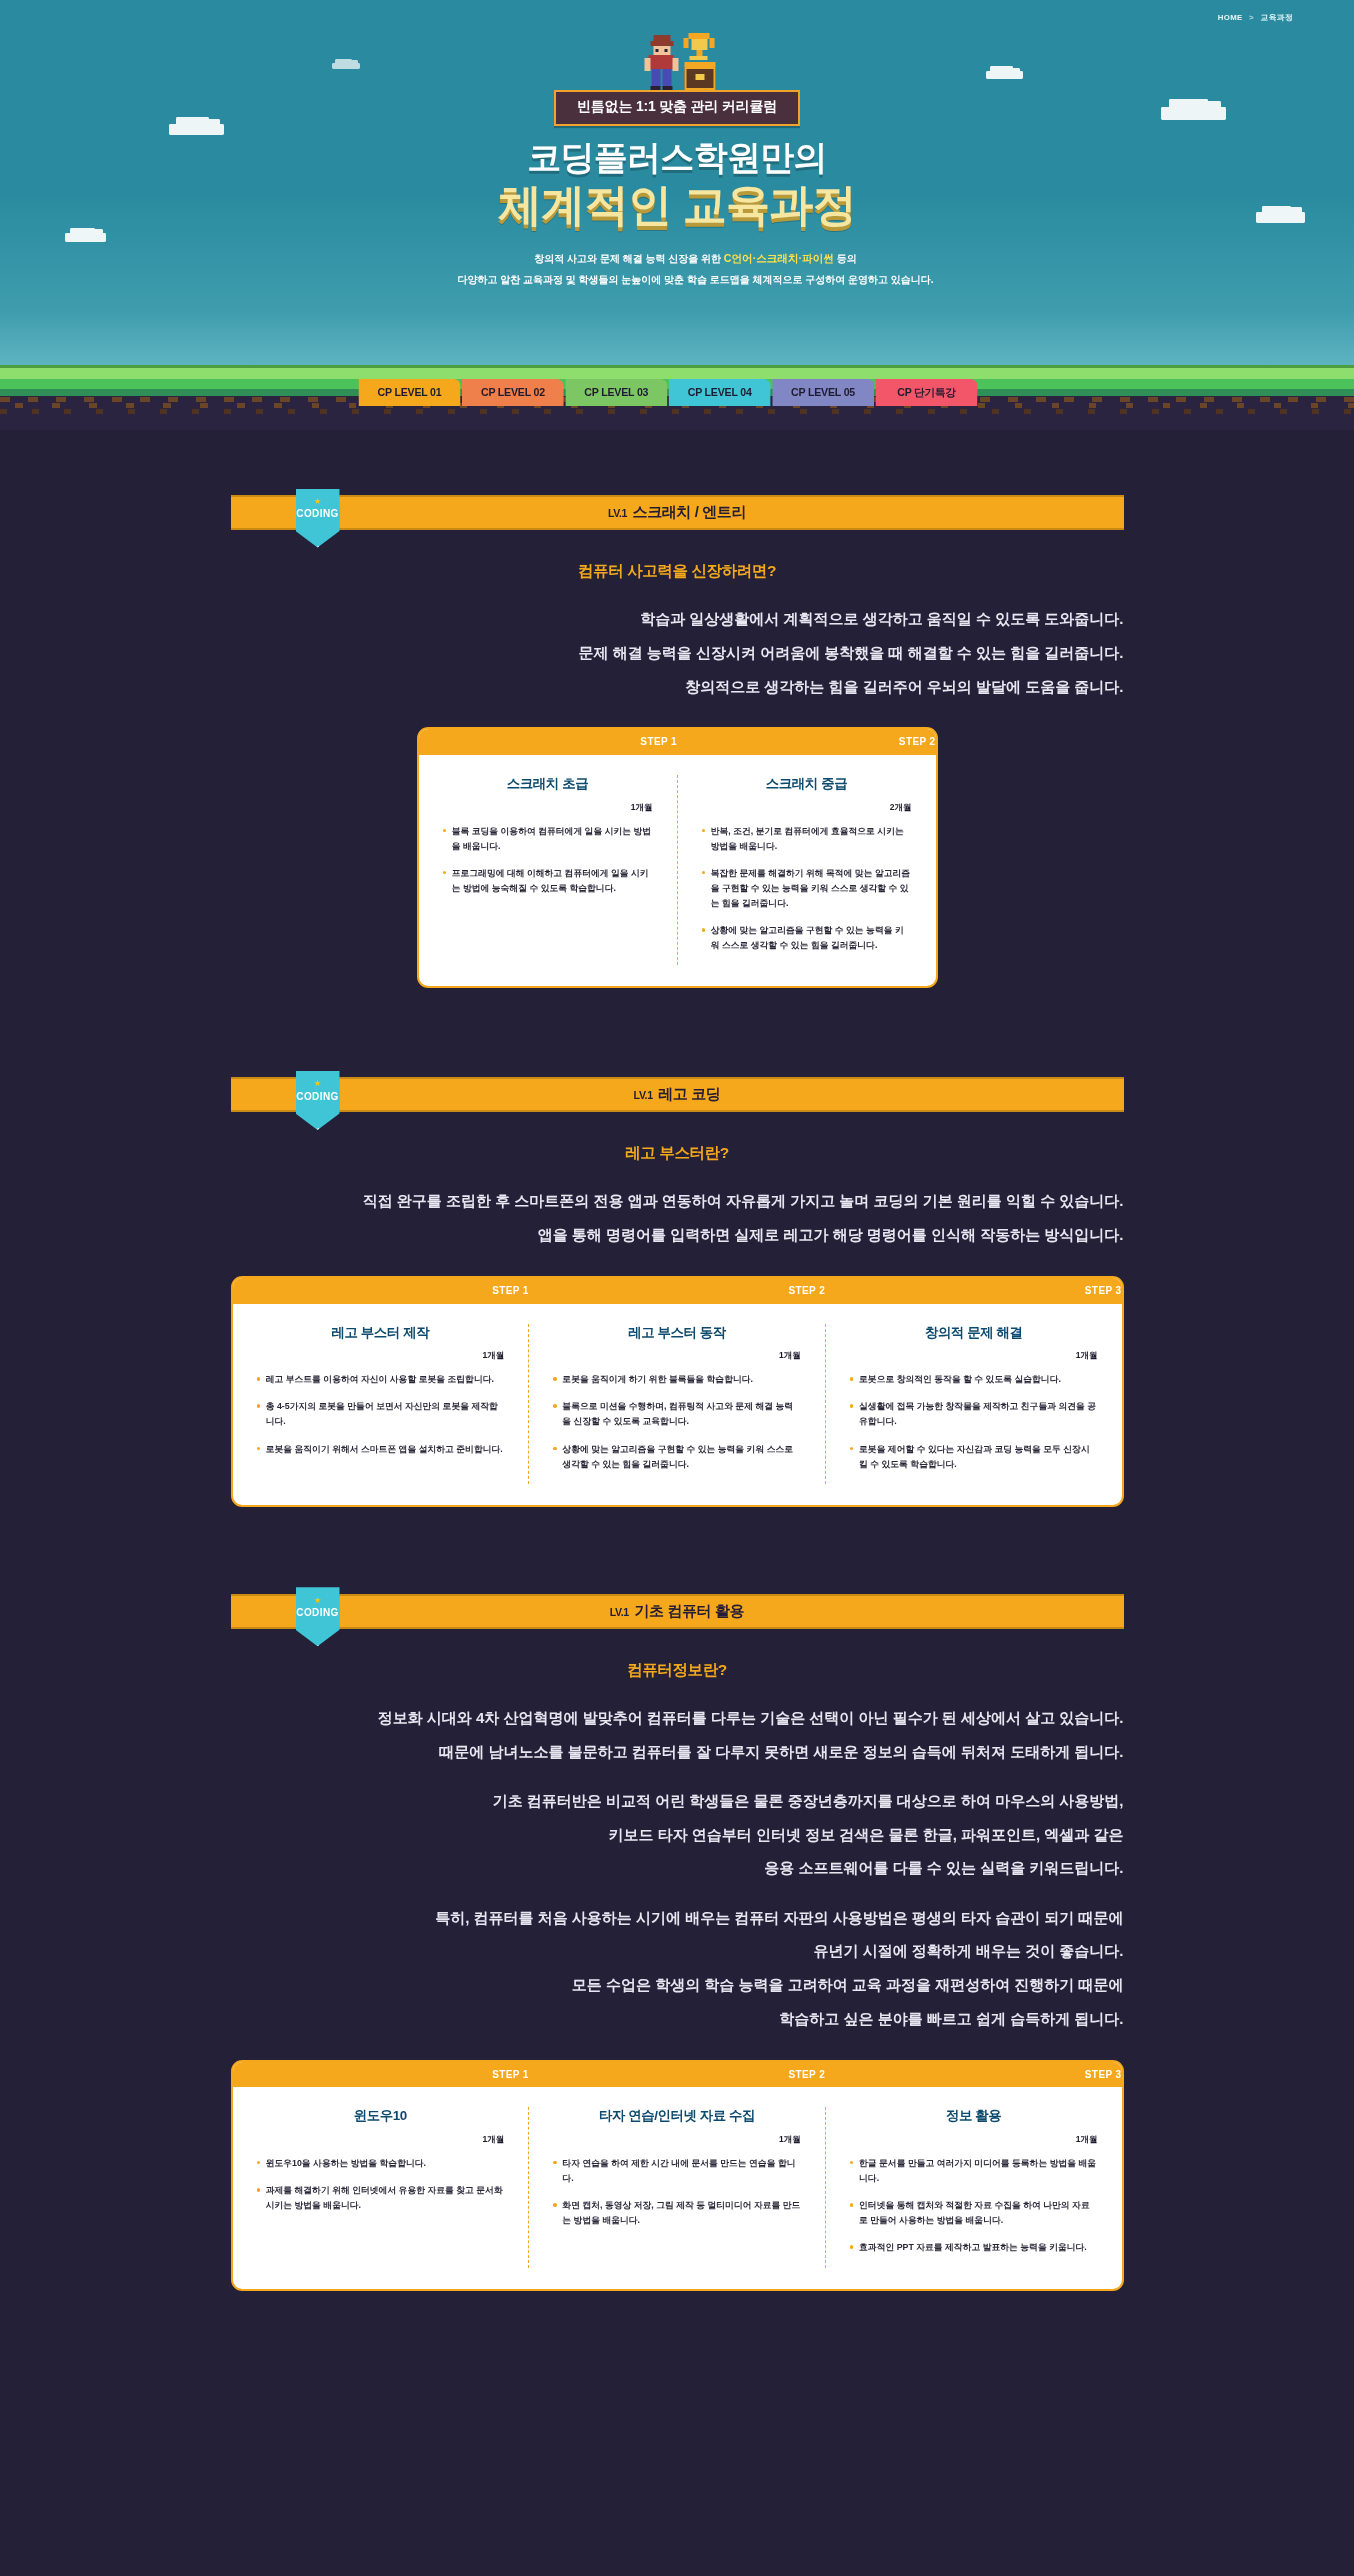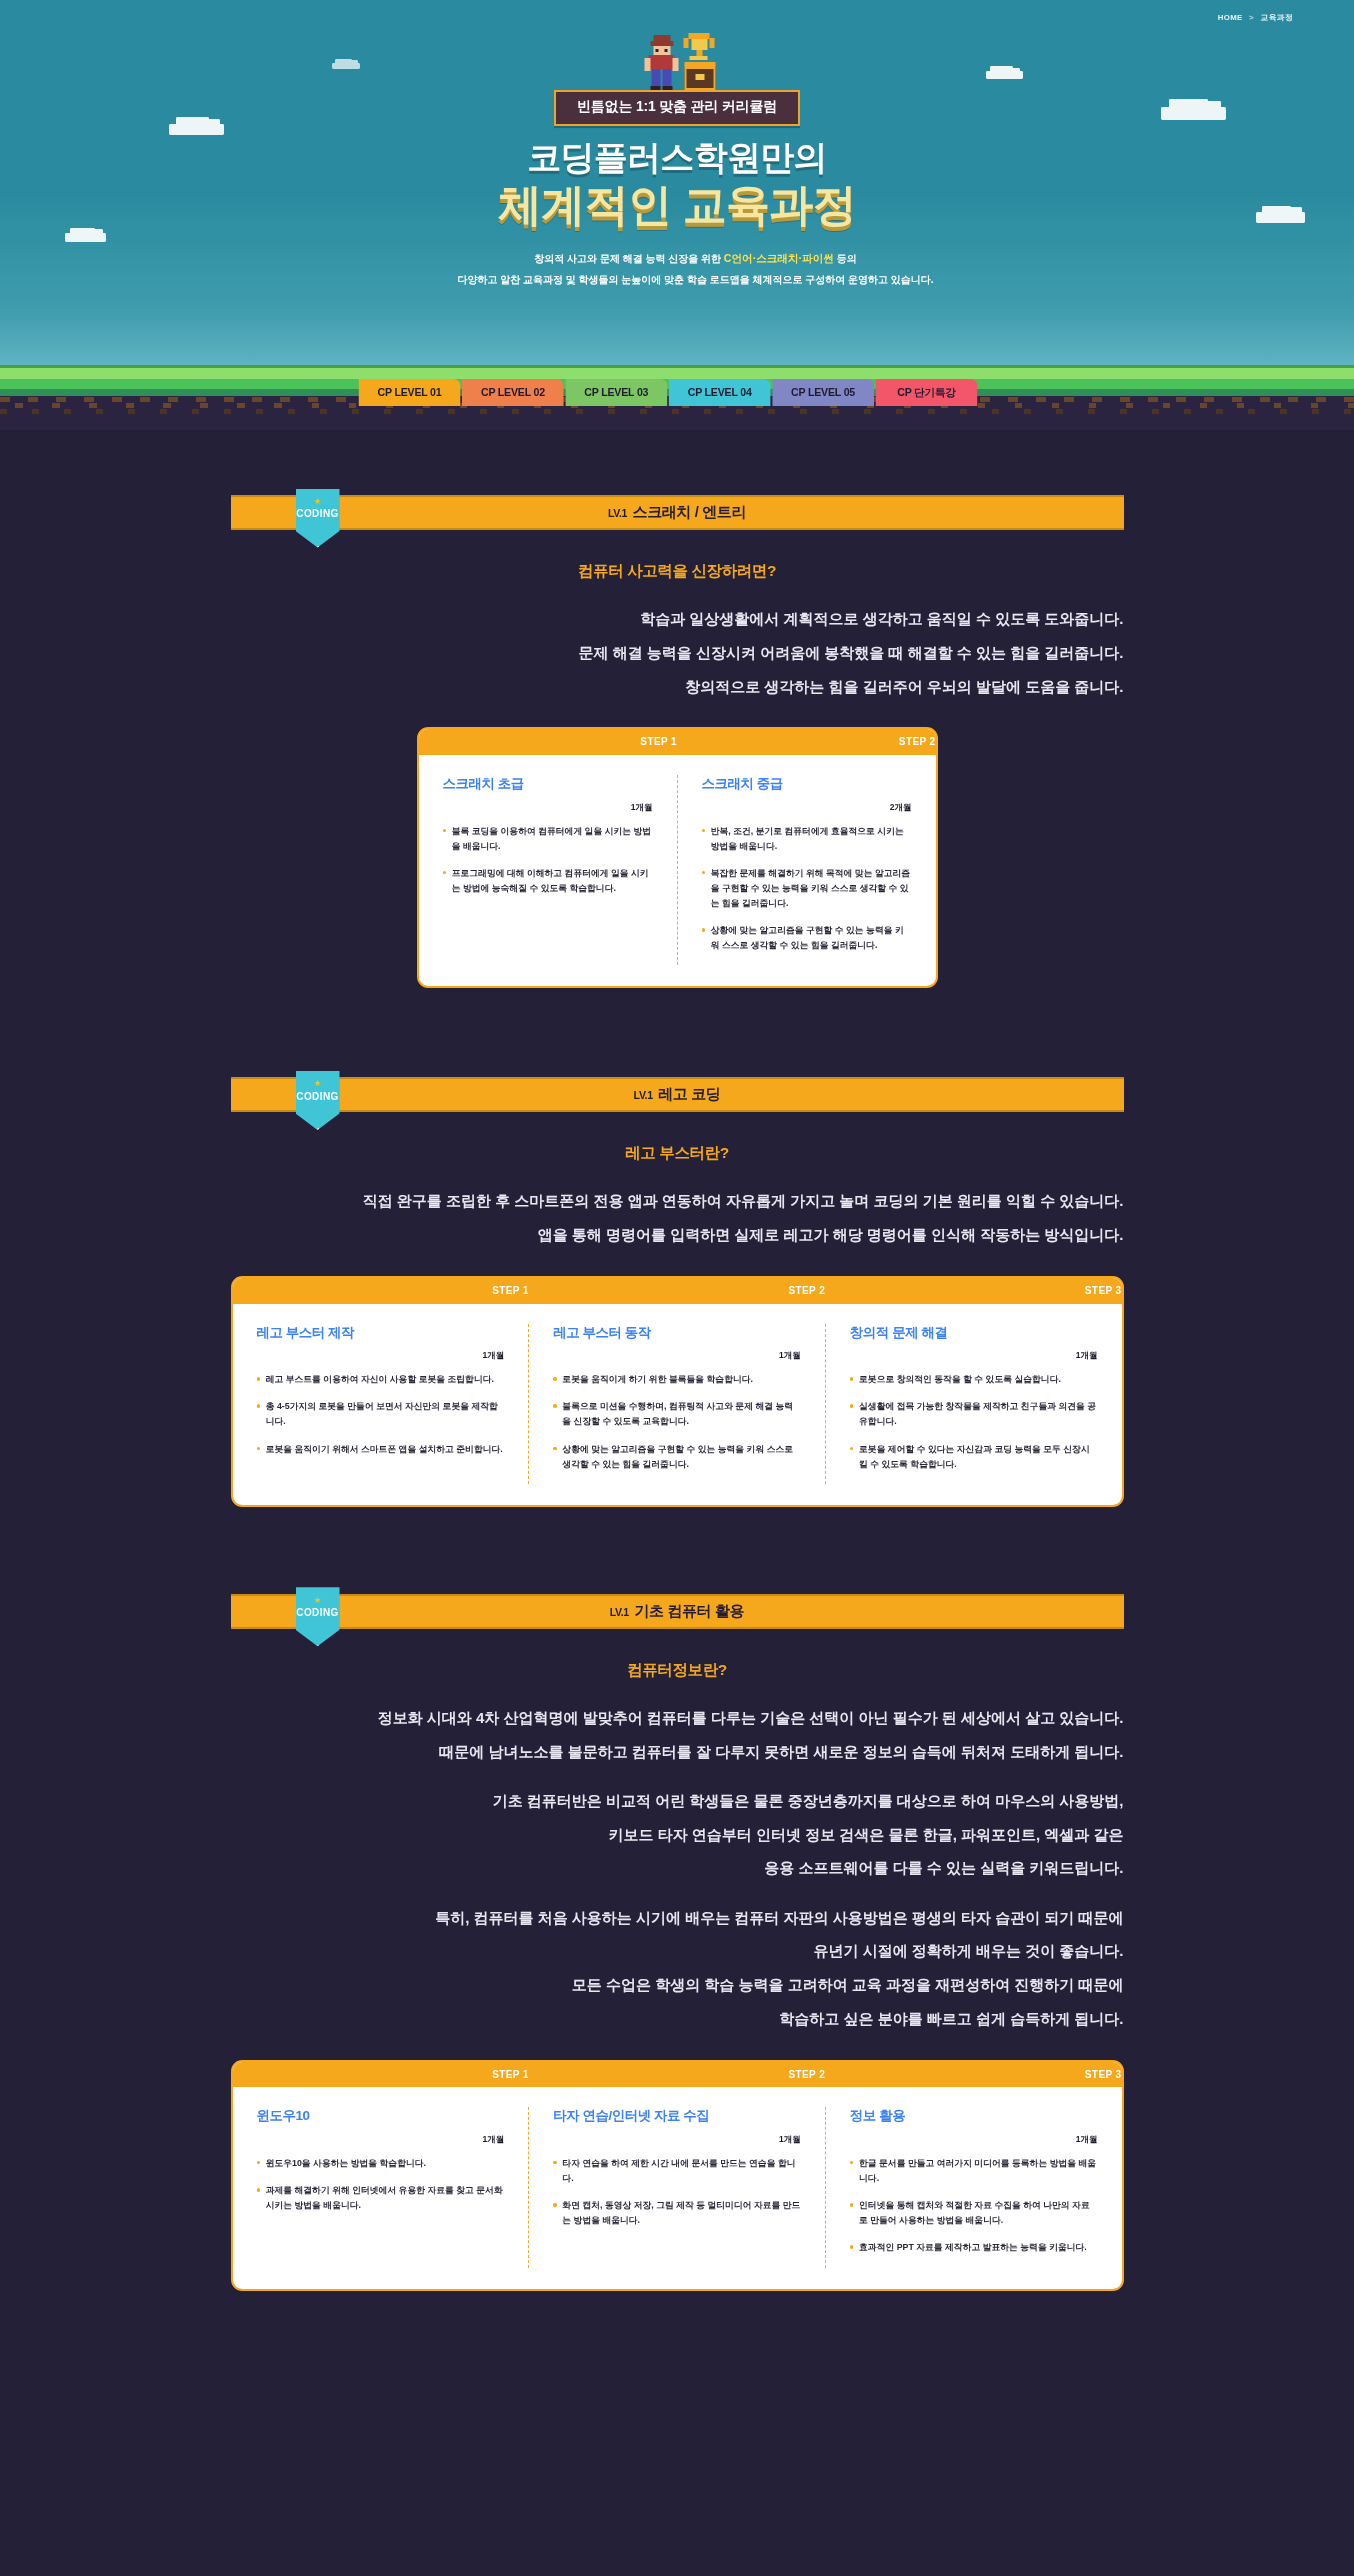--- a/index.html
+++ b/index.html
@@ -122,21 +122,21 @@
   }
   .card-head { display:flex; background:#f5a81c; }
   .card-head .ch {
     flex:1; text-align:right; padding:7px 0 7.8px;
     color:#ffffff; font-weight:bold; font-size:10px; letter-spacing:0.4px;
   }
   .card-body { display:flex; padding:20px 0 21px; }
   .col { flex:1; padding:0 24px; position:relative; }
   .col + .col { border-left:1.4px dashed #f0a930; }
   .col .col-title {
-    text-align:left; font-size:13.4px; font-weight:bold; color:#3b82f6; letter-spacing:-0.4px;
+    text-align:center; font-size:13.4px; font-weight:bold; color:#0c4a6e; letter-spacing:-0.4px;
   }
   .col .dur {
     text-align:right; font-size:8.5px; font-weight:bold; color:#1d1a2c; margin-top:8.5px;
   }
   .col ul { list-style:none; margin-top:10px; }
   .col li {
     position:relative; padding-left:9.2px; margin-bottom:12px;
     font-size:8.8px; line-height:1.72; color:#2b2738;font-weight:bold;
   }
   .col li::before {

